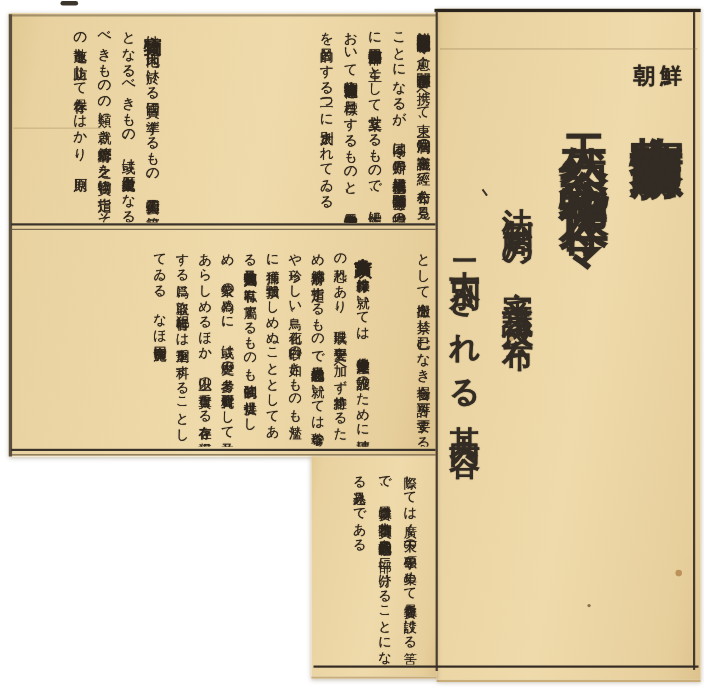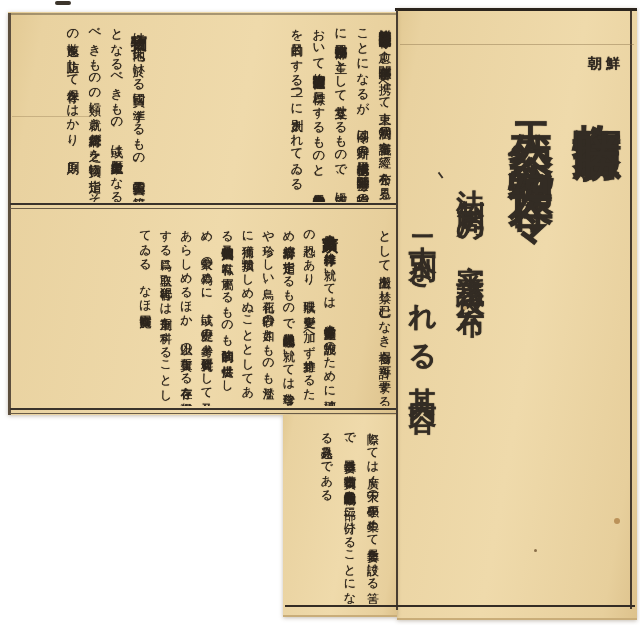--- a/index.html
+++ b/index.html
@@ -21,21 +21,21 @@
     position:absolute;
     writing-mode:vertical-rl; text-orientation:upright;
     color:#2c251d; overflow:hidden;
     text-shadow:0 0 .7px rgba(50,38,24,.85);
   }
   .body-col{font-size:12.5px; letter-spacing:.4px;}
   .lead{font-weight:bold; font-size:16px; letter-spacing:2px;}
   .headline{font-weight:bold; color:#332c24; text-shadow:0 0 1px rgba(45,35,22,.9);}
   .kicker{
     position:absolute; direction:rtl; font-weight:bold; color:#2e2720;
-    font-size:14px; letter-spacing:4px; white-space:nowrap;
+    font-size:20px; letter-spacing:4px; white-space:nowrap;
     text-shadow:0 0 1px rgba(45,35,22,.9);
   }
   .speck{position:absolute; border-radius:50%;}
   .ornament{position:absolute; font-size:15px; font-weight:bold; color:#3a322a;}
 </style>
 </head>
 <body>
 
 <div class="page">
 

